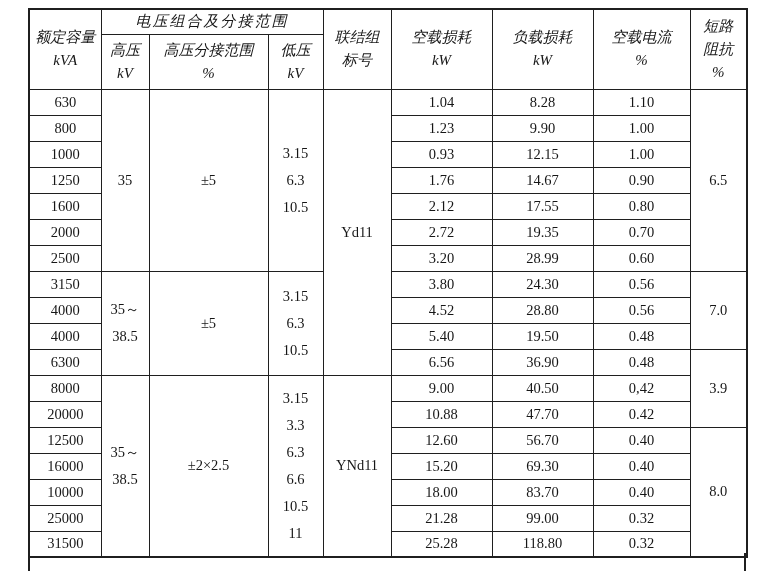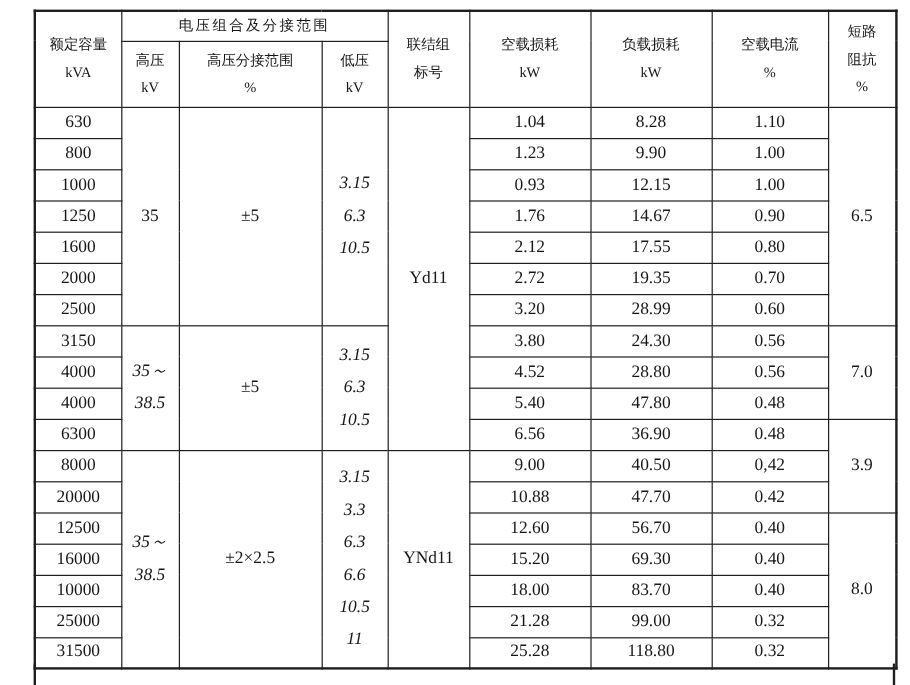--- a/index.html
+++ b/index.html
@@ -19,28 +19,28 @@
     border:2px solid #1f1f1f;
   }
   .spec th,.spec td{
     border:1px solid #1f1f1f;
     text-align:center;
     vertical-align:middle;
     padding:0;
     font-weight:normal;
     overflow:hidden;
   }
-  .spec thead th{font-size:12px;line-height:23px;}
+  .spec thead th{font-size:15px;line-height:23px;font-style:italic;}
   .spec thead .hline{display:block;}
   .spec thead th.group-voltage{letter-spacing:2px;}
   .spec tr.header-row-1{height:25px;}
   .spec tr.header-row-2{height:55px;}
   .spec tbody tr{height:26px;padding-left:48px;}
   .spec tbody td{font-size:14.5px;}
-  .spec td.stack div{line-height:27px;font-style:italic;}
+  .spec td.stack div{line-height:27px;}
   .frame-continue{
     position:absolute;left:28px;top:553px;
     width:718px;height:18px;
     box-sizing:border-box;
     border-left:2px solid #1f1f1f;
     border-right:2px solid #1f1f1f;
   }
 </style>
 </head>
 <body>
@@ -174,21 +174,21 @@
         </tr>
         <tr>
           <td>4000</td>
           <td>4.52</td>
           <td>28.80</td>
           <td>0.56</td>
         </tr>
         <tr>
           <td>4000</td>
           <td>5.40</td>
-          <td>47.80</td>
+          <td>19.50</td>
           <td>0.48</td>
         </tr>
         <tr>
           <td>6300</td>
           <td>6.56</td>
           <td>36.90</td>
           <td>0.48</td>
           <td rowspan="3">3.9</td>
         </tr>
         <tr>

